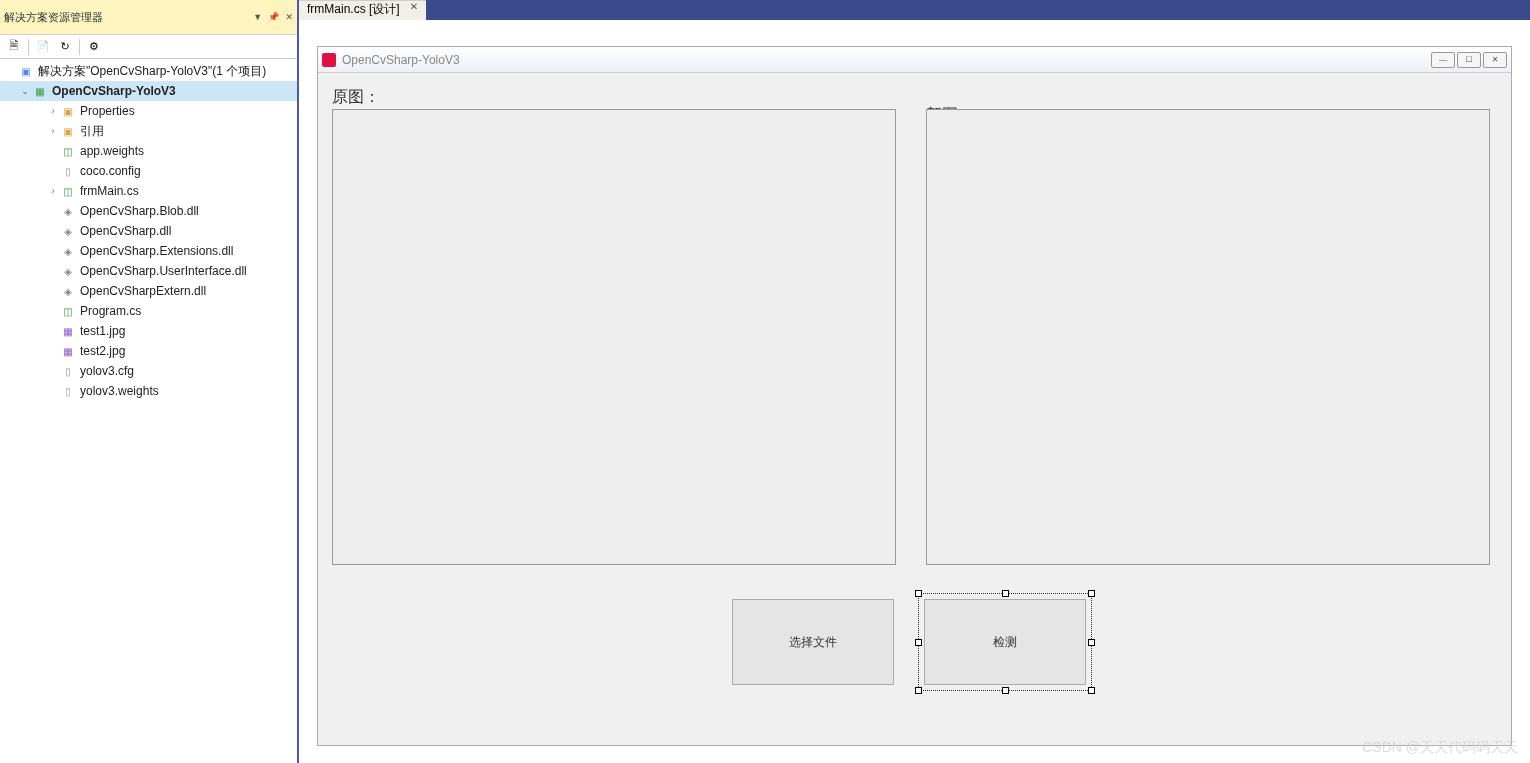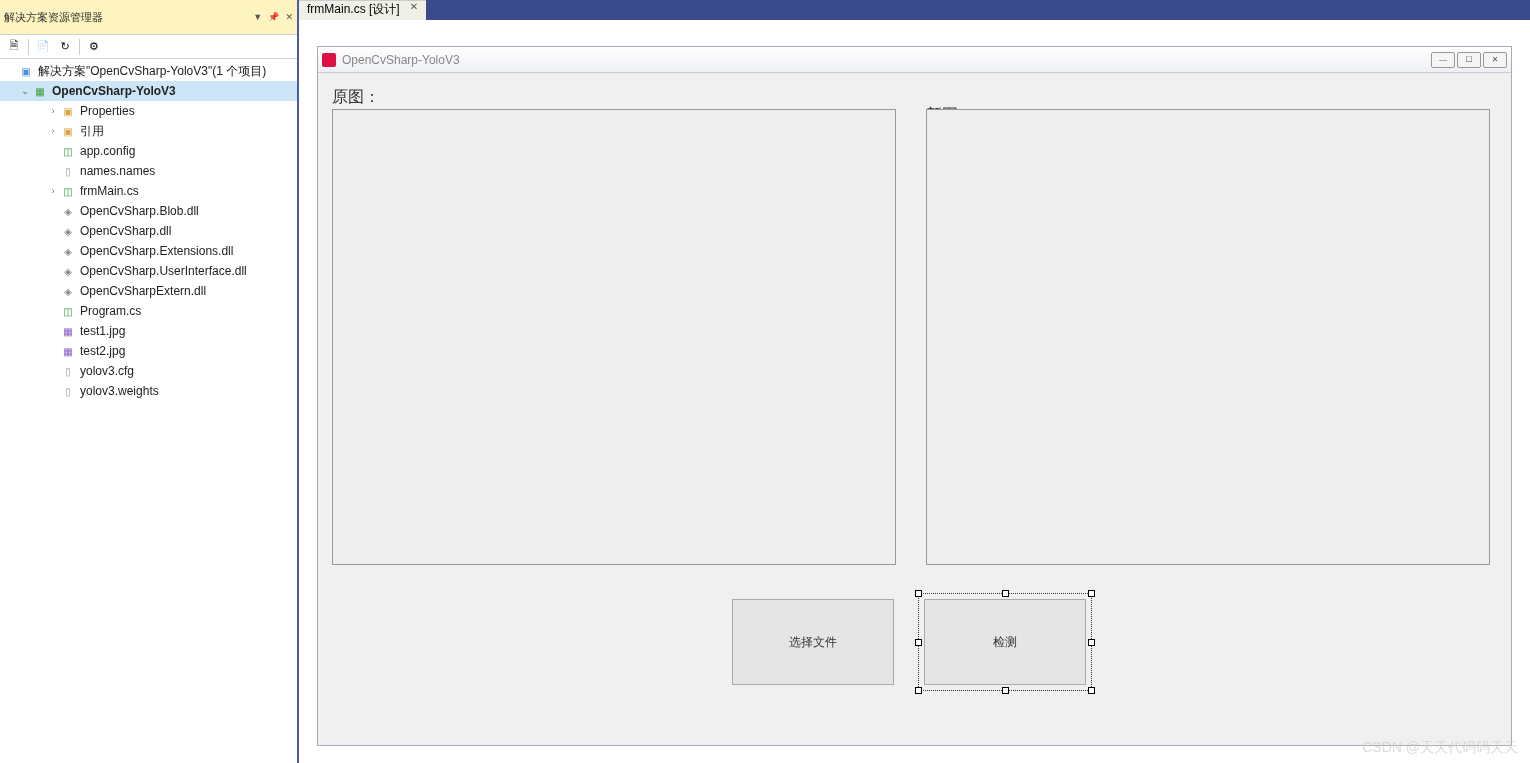--- a/index.html
+++ b/index.html
@@ -112,26 +112,26 @@
           <span class="tree-label">Properties</span>
         </div>
         <div class="tree-node indent-2">
           <span class="tree-expander">›</span>
           <span class="tree-icon ico-folder">▣</span>
           <span class="tree-label">引用</span>
         </div>
         <div class="tree-node indent-2">
           <span class="tree-expander"></span>
           <span class="tree-icon ico-cs">◫</span>
-          <span class="tree-label">app.config</span>
+          <span class="tree-label">app.weights</span>
         </div>
         <div class="tree-node indent-2">
           <span class="tree-expander"></span>
           <span class="tree-icon ico-file">▯</span>
-          <span class="tree-label">names.names</span>
+          <span class="tree-label">coco.config</span>
         </div>
         <div class="tree-node indent-2">
           <span class="tree-expander">›</span>
           <span class="tree-icon ico-cs">◫</span>
           <span class="tree-label">frmMain.cs</span>
         </div>
         <div class="tree-node indent-2">
           <span class="tree-expander"></span>
           <span class="tree-icon ico-dll">◈</span>
           <span class="tree-label">OpenCvSharp.Blob.dll</span>

